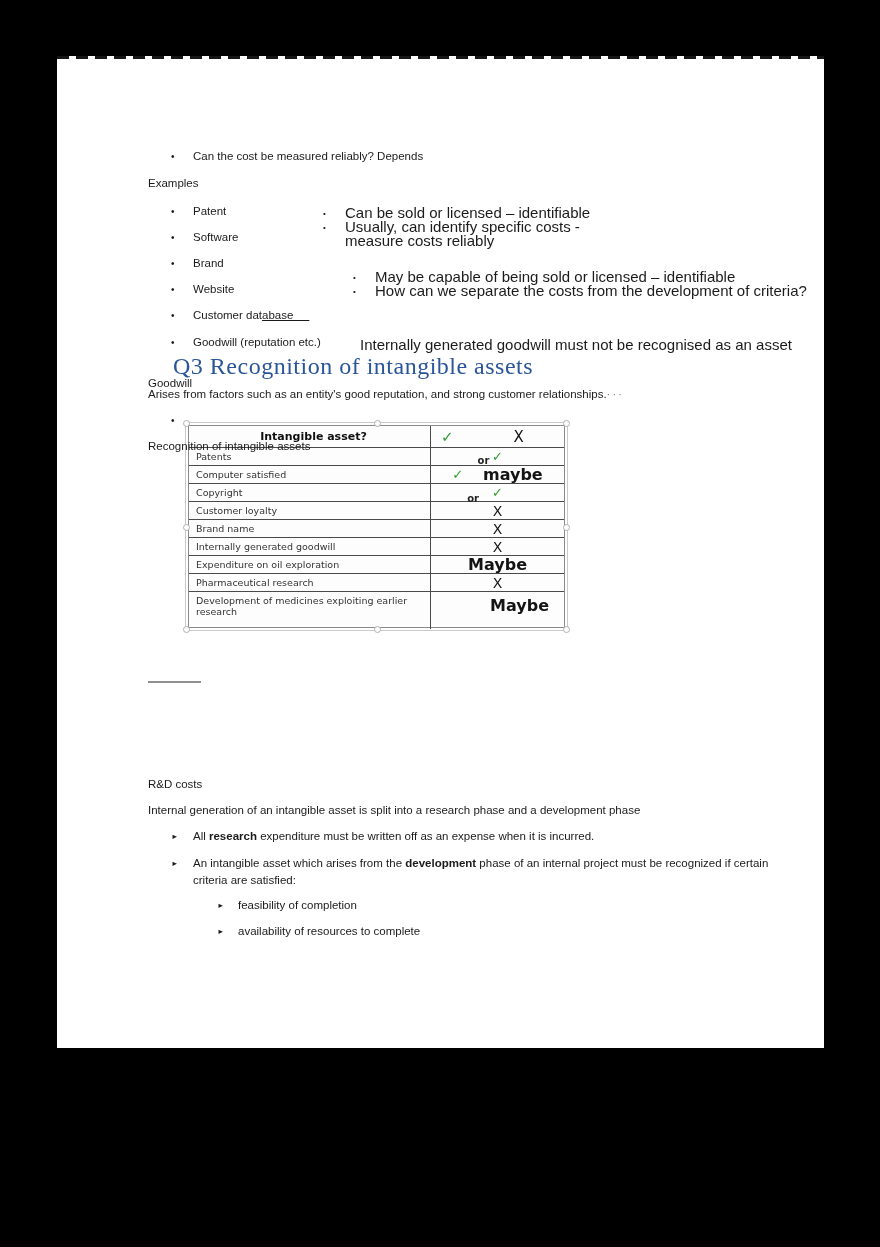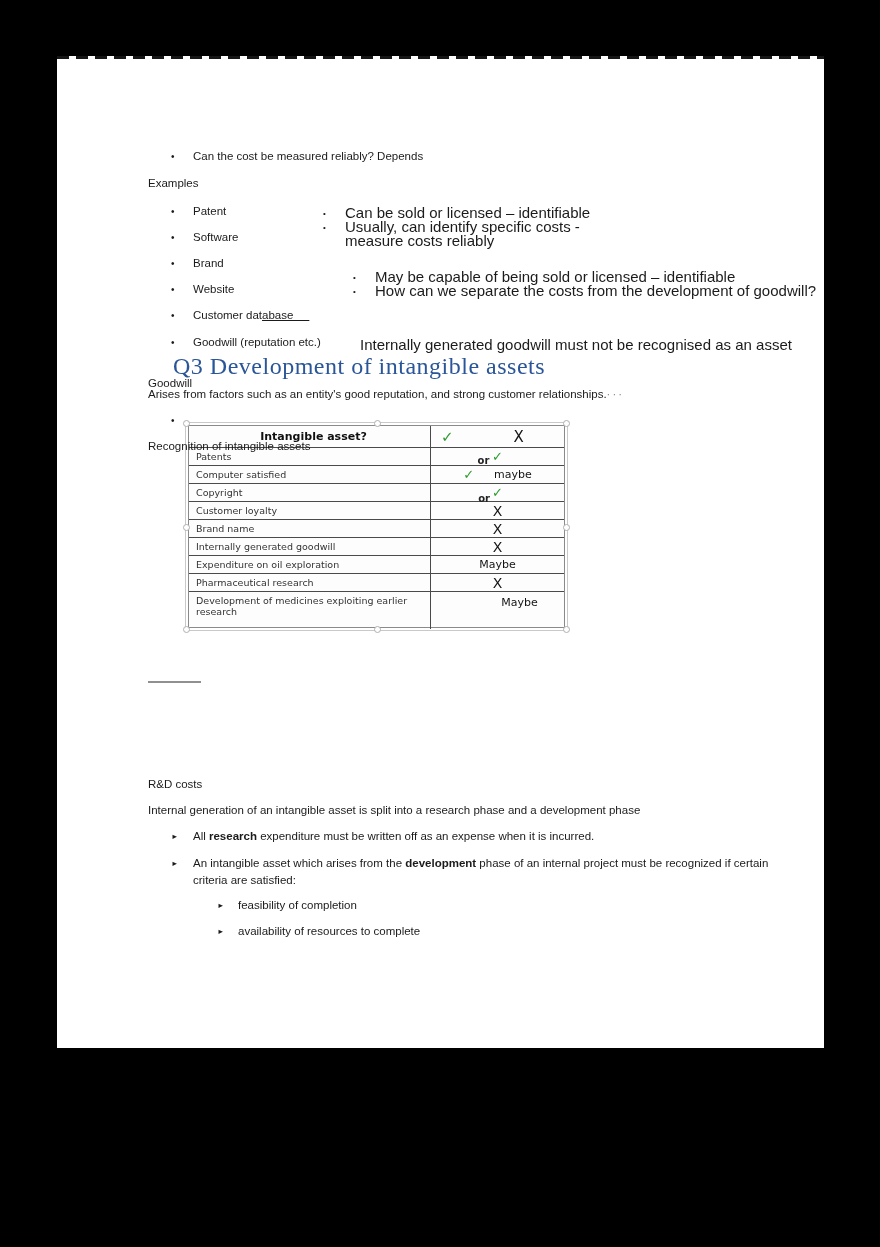--- a/index.html
+++ b/index.html
@@ -33,21 +33,21 @@
   .tmarkcell { flex:1; display:flex; align-items:center; justify-content:center; gap:4px; }
   .thead .tmarkcell { justify-content:flex-start; padding-left:10px; gap:24px; }
   .trow { display:flex; height:18px; border-bottom:1px solid #4a4a4a; }
   .trow:last-child { height:37px; border-bottom:none;gap:44px; }
   .trow:last-child .tmarkcell { align-items:flex-start; padding-top:4px; }
   .chk { color:var(--check-green,#2e9b2e); font-weight:bold; font-size:13px; }
   .thead .chk { font-size:15px; }
   .xmark { color:#141414; font-size:14px; font-weight:500; }
   .thead .xmark { font-size:15px; }
   .orword { font-size:10px; font-weight:600; color:#222;margin-top:48px; }
-  .maybeword { font-size:11px; font-weight:normal; color:#141414; }
+  .maybeword { font-size:16px; font-weight:bold; color:#141414; }
   .handle { position:absolute; width:7px; height:7px; border-radius:50%;
             background:#fff; border:1px solid #b0b0b0; z-index:3; }
   .shortline { position:absolute; left:91px; top:618px; width:53px; height:9px;
                border-bottom:2px solid #909090; }
 </style>
 </head>
 <body>
 
 <div class="stage">
   <div class="page">
@@ -79,26 +79,26 @@
     <div class="t" style="left:136px;top:279px">Goodwill (reputation etc.)</div>
 
     <span class="bs" style="left:266px;top:153px">•</span>
     <div class="t small" style="left:288px;top:150px">Can be sold or licensed – identifiable</div>
     <span class="bs" style="left:266px;top:167px">•</span>
     <div class="t small wrap" style="left:288px;top:164px;width:238px">Usually, can identify specific costs  - measure costs reliably</div>
 
     <span class="bs" style="left:296px;top:217px">•</span>
     <div class="t small" style="left:318px;top:214px">May be capable of being sold or licensed – identifiable</div>
     <span class="bs" style="left:296px;top:231px">•</span>
-    <div class="t small" style="left:318px;top:228px">How can we separate the costs from the development of goodwill?</div>
+    <div class="t small" style="left:318px;top:228px">How can we separate the costs from the development of criteria?</div>
 
     <div class="t small" style="left:303px;top:282px">Internally generated goodwill must not be recognised as an asset</div>
 
     <div class="t z5" style="left:91px;top:320px">Goodwill</div>
-    <div class="t title" style="left:116px;top:303px">Q3 Development of intangible assets</div>
+    <div class="t title" style="left:116px;top:303px">Q3 Recognition of intangible assets</div>
 
     <div class="t" style="left:91px;top:331px">
       <span>Arises from factors such as an entity's good reputation, and strong customer relationships.</span><span class="dots">···</span>
     </div>
 
     <span class="b z5" style="left:114px;top:359px">•</span>
 
     <div class="t z5" style="left:91px;top:383px">Recognition of intangible assets</div>
 
     <div class="tablewrap">

